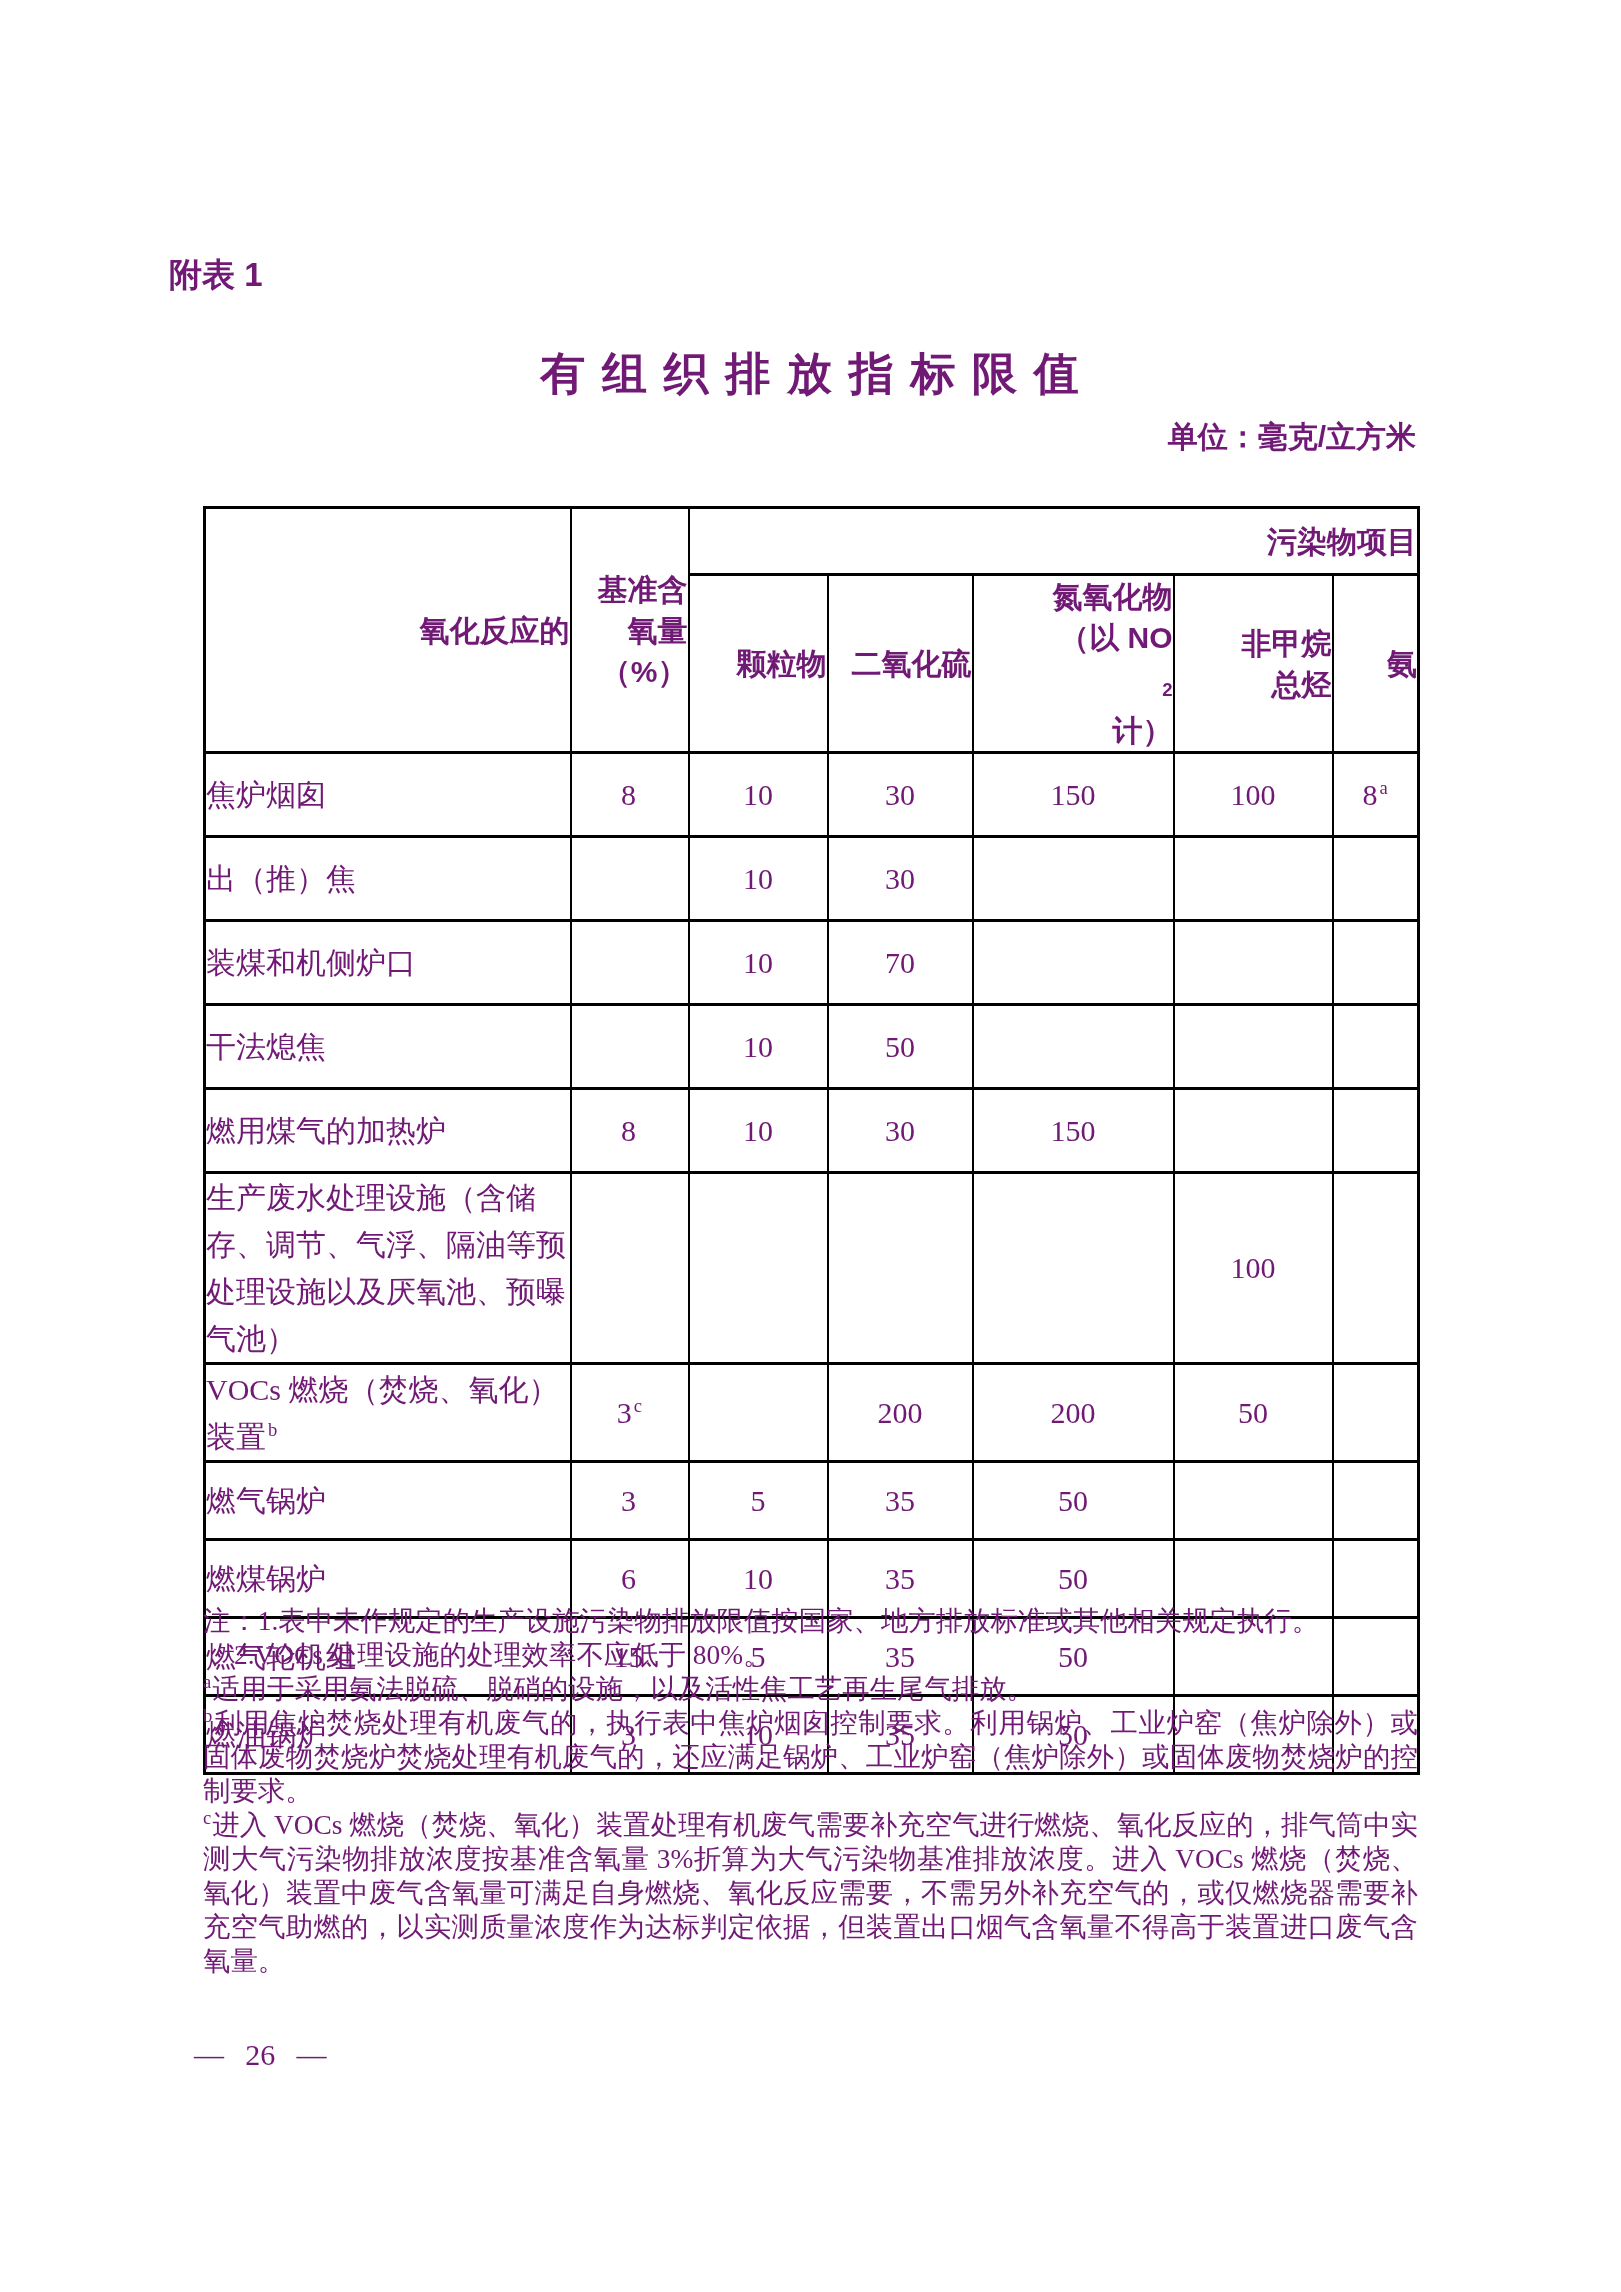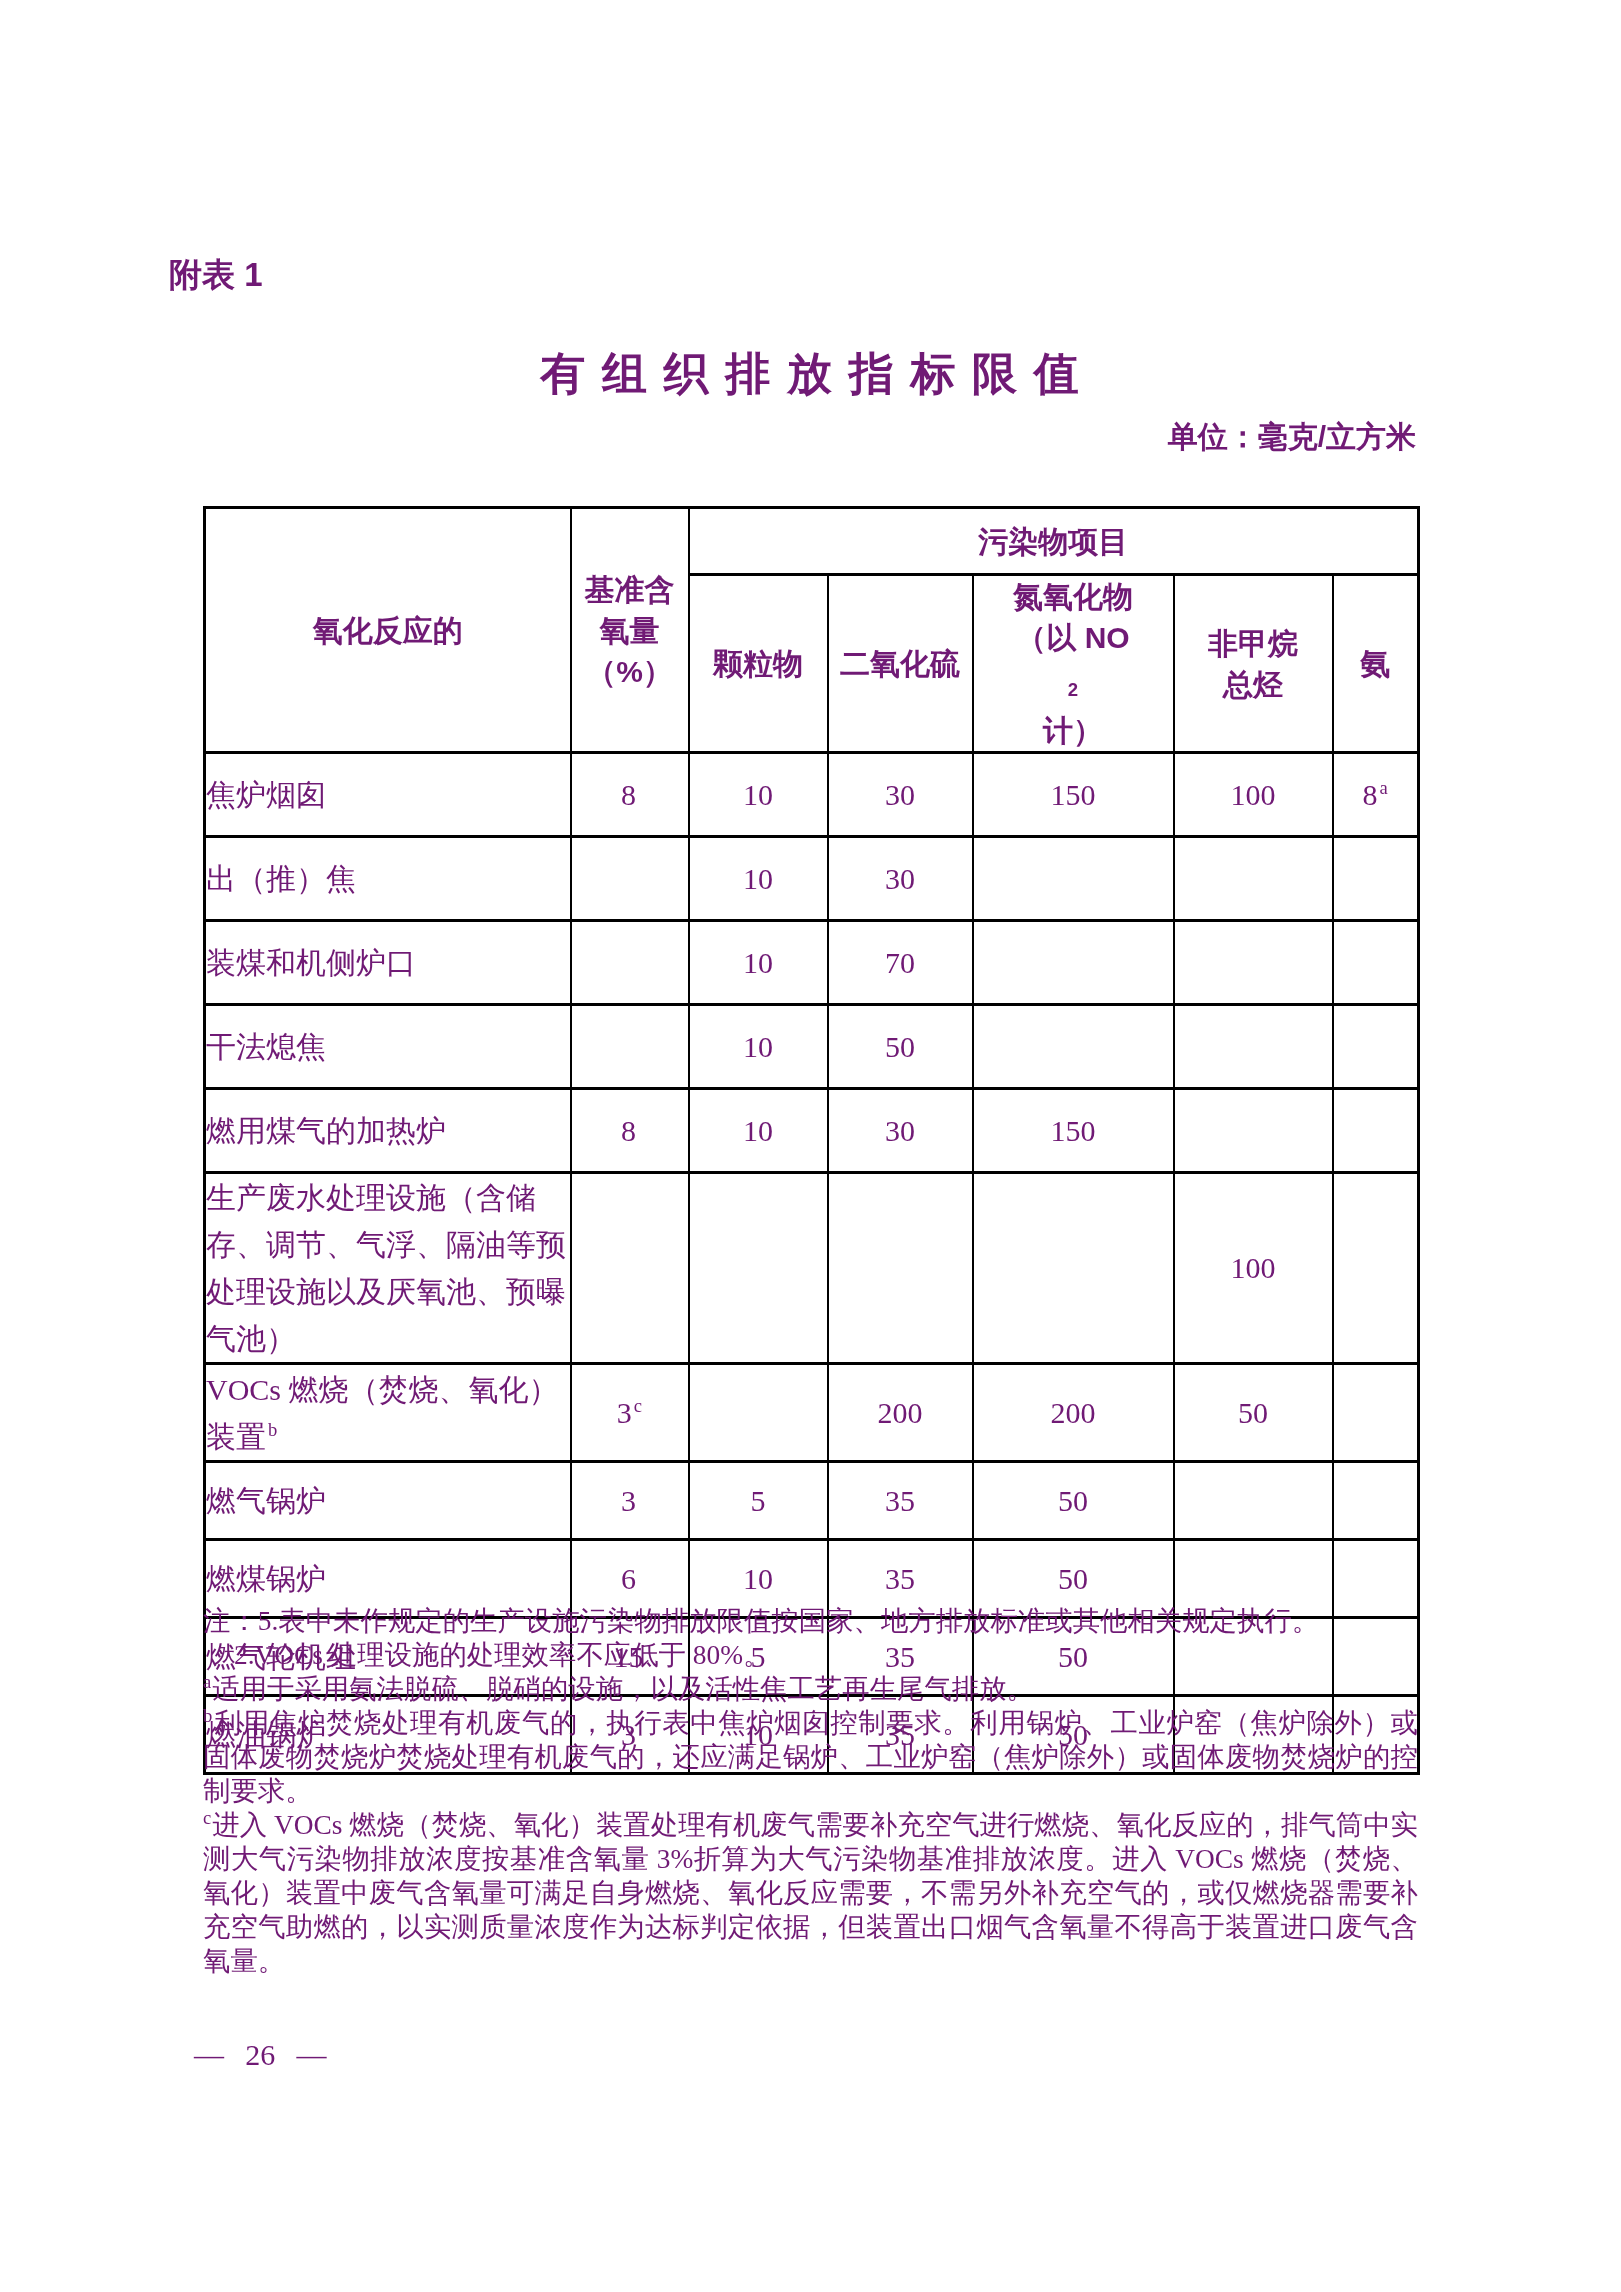--- a/index.html
+++ b/index.html
@@ -34,21 +34,21 @@
     width:1213px;border-collapse:collapse;table-layout:fixed;
     border:3.9px solid #000;
   }
   table.limits th,table.limits td{
     border:solid #000;border-width:3.9px 2.9px;
     vertical-align:middle;padding:0;
     overflow:hidden;
   }
   table.limits th{
     font-family:"Liberation Sans","DejaVu Sans",sans-serif;
-    font-weight:bold;font-size:30px;line-height:41px;text-align:center;
+    font-weight:bold;font-size:30px;line-height:41px;text-align:right;
   }
   th.group-cell{border-bottom-width:2.9px;}
   td.name{
     font-size:30px;line-height:47px;text-align:left;
     padding:2px 5.9px 2px 7.8px;
   }
   td.num{font-size:30px;text-align:center;}
   tr.hdr-1{height:67px;}
   tr.hdr-2{height:85px;}
   tr.r-std{height:84px;}
@@ -213,21 +213,21 @@
           <td class="num">35</td>
           <td class="num">50</td>
           <td class="num"></td>
           <td class="num"><span></span><sup></sup></td>
         </tr>
       </tbody>
     </table>
   </div>
 
   <div class="notes">
-    <p>注：5.表中未作规定的生产设施污染物排放限值按国家、地方排放标准或其他相关规定执行。</p>
+    <p>注：1.表中未作规定的生产设施污染物排放限值按国家、地方排放标准或其他相关规定执行。</p>
     <p class="indent">2.VOCs 处理设施的处理效率不应低于 80%。</p>
     <p><sup>a</sup><span>适用于采用氨法脱硫、脱硝的设施，以及活性焦工艺再生尾气排放。</span></p>
     <p><sup>b</sup><span>利用焦炉焚烧处理有机废气的，执行表中焦炉烟囱控制要求。利用锅炉、工业炉窑（焦炉除外）或固体废物焚烧炉焚烧处理有机废气的，还应满足锅炉、工业炉窑（焦炉除外）或固体废物焚烧炉的控制要求。</span></p>
     <p><sup>c</sup><span>进入 VOCs 燃烧（焚烧、氧化）装置处理有机废气需要补充空气进行燃烧、氧化反应的，排气筒中实测大气污染物排放浓度按基准含氧量 3%折算为大气污染物基准排放浓度。进入 VOCs 燃烧（焚烧、氧化）装置中废气含氧量可满足自身燃烧、氧化反应需要，不需另外补充空气的，或仅燃烧器需要补充空气助燃的，以实测质量浓度作为达标判定依据，但装置出口烟气含氧量不得高于装置进口废气含氧量。</span></p>
   </div>
 
   <div class="page-number">— 26 —</div>
 
 </div>
 

